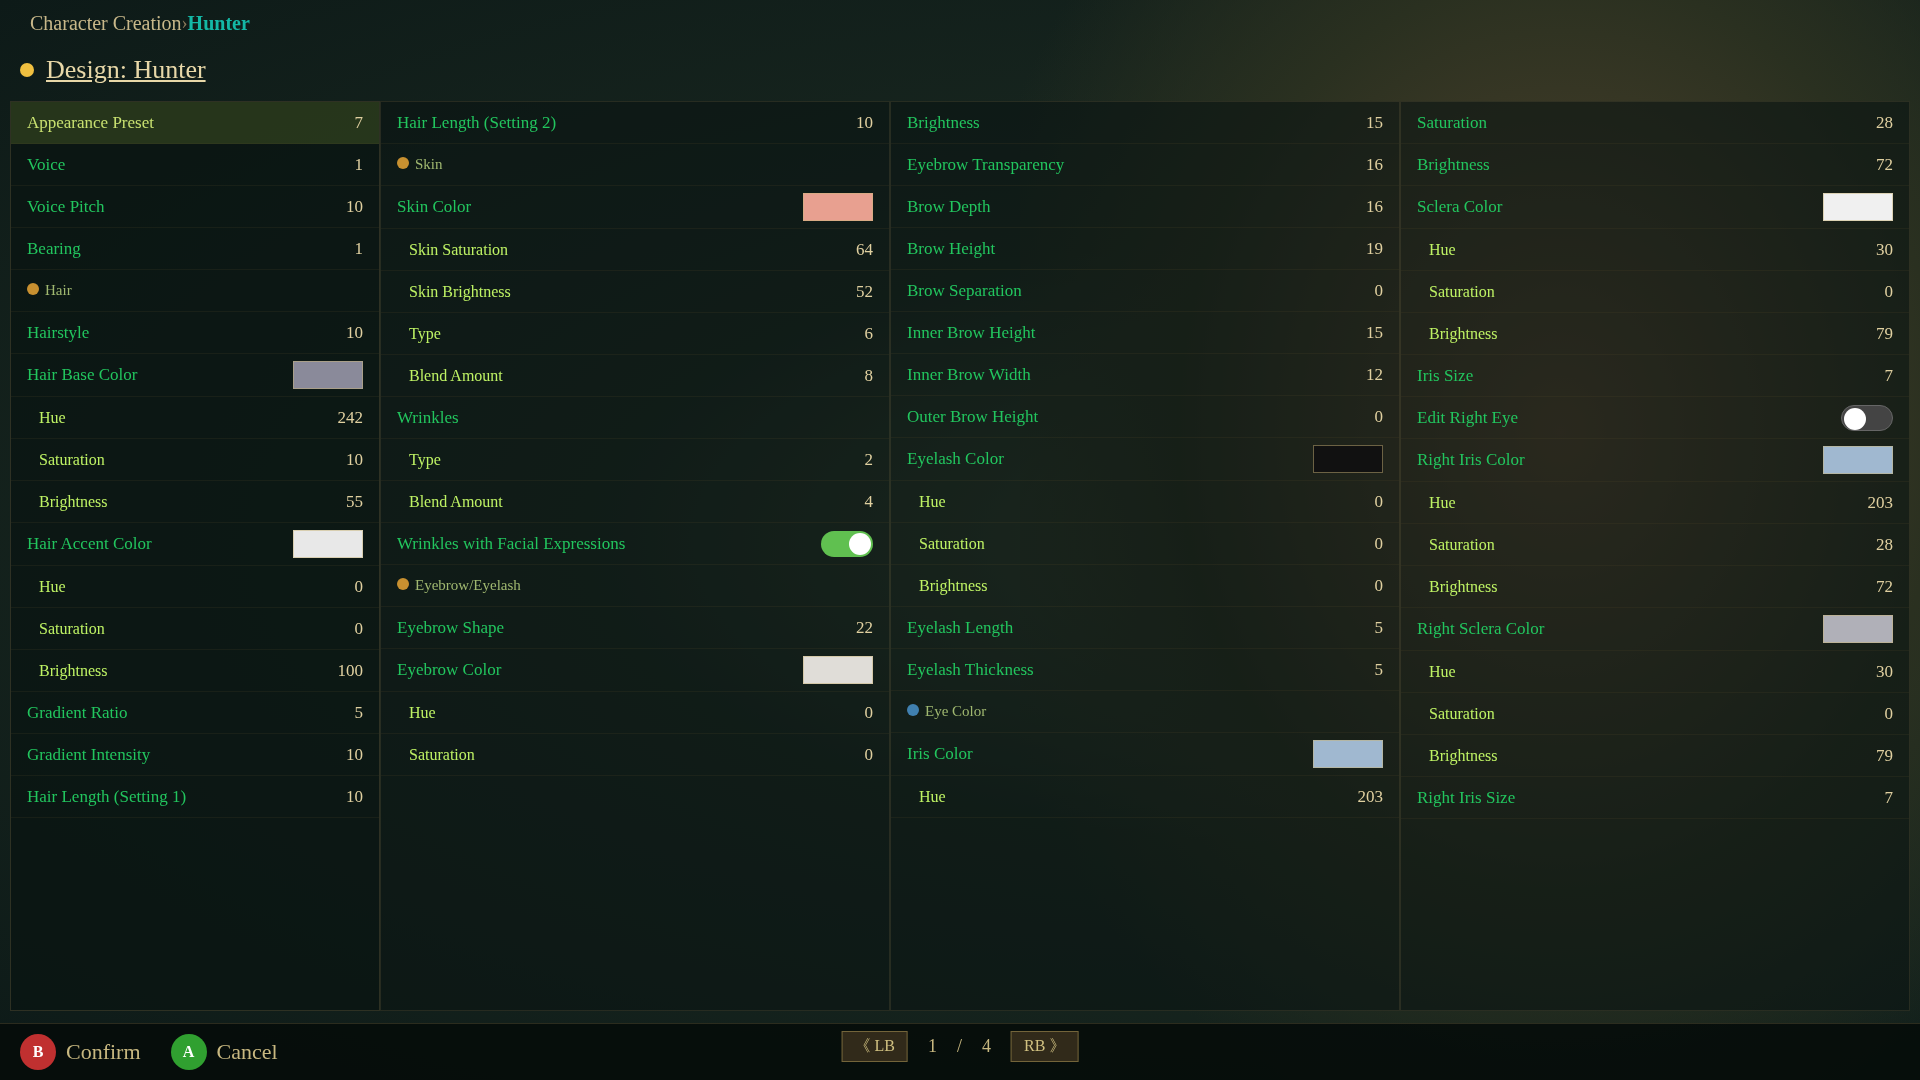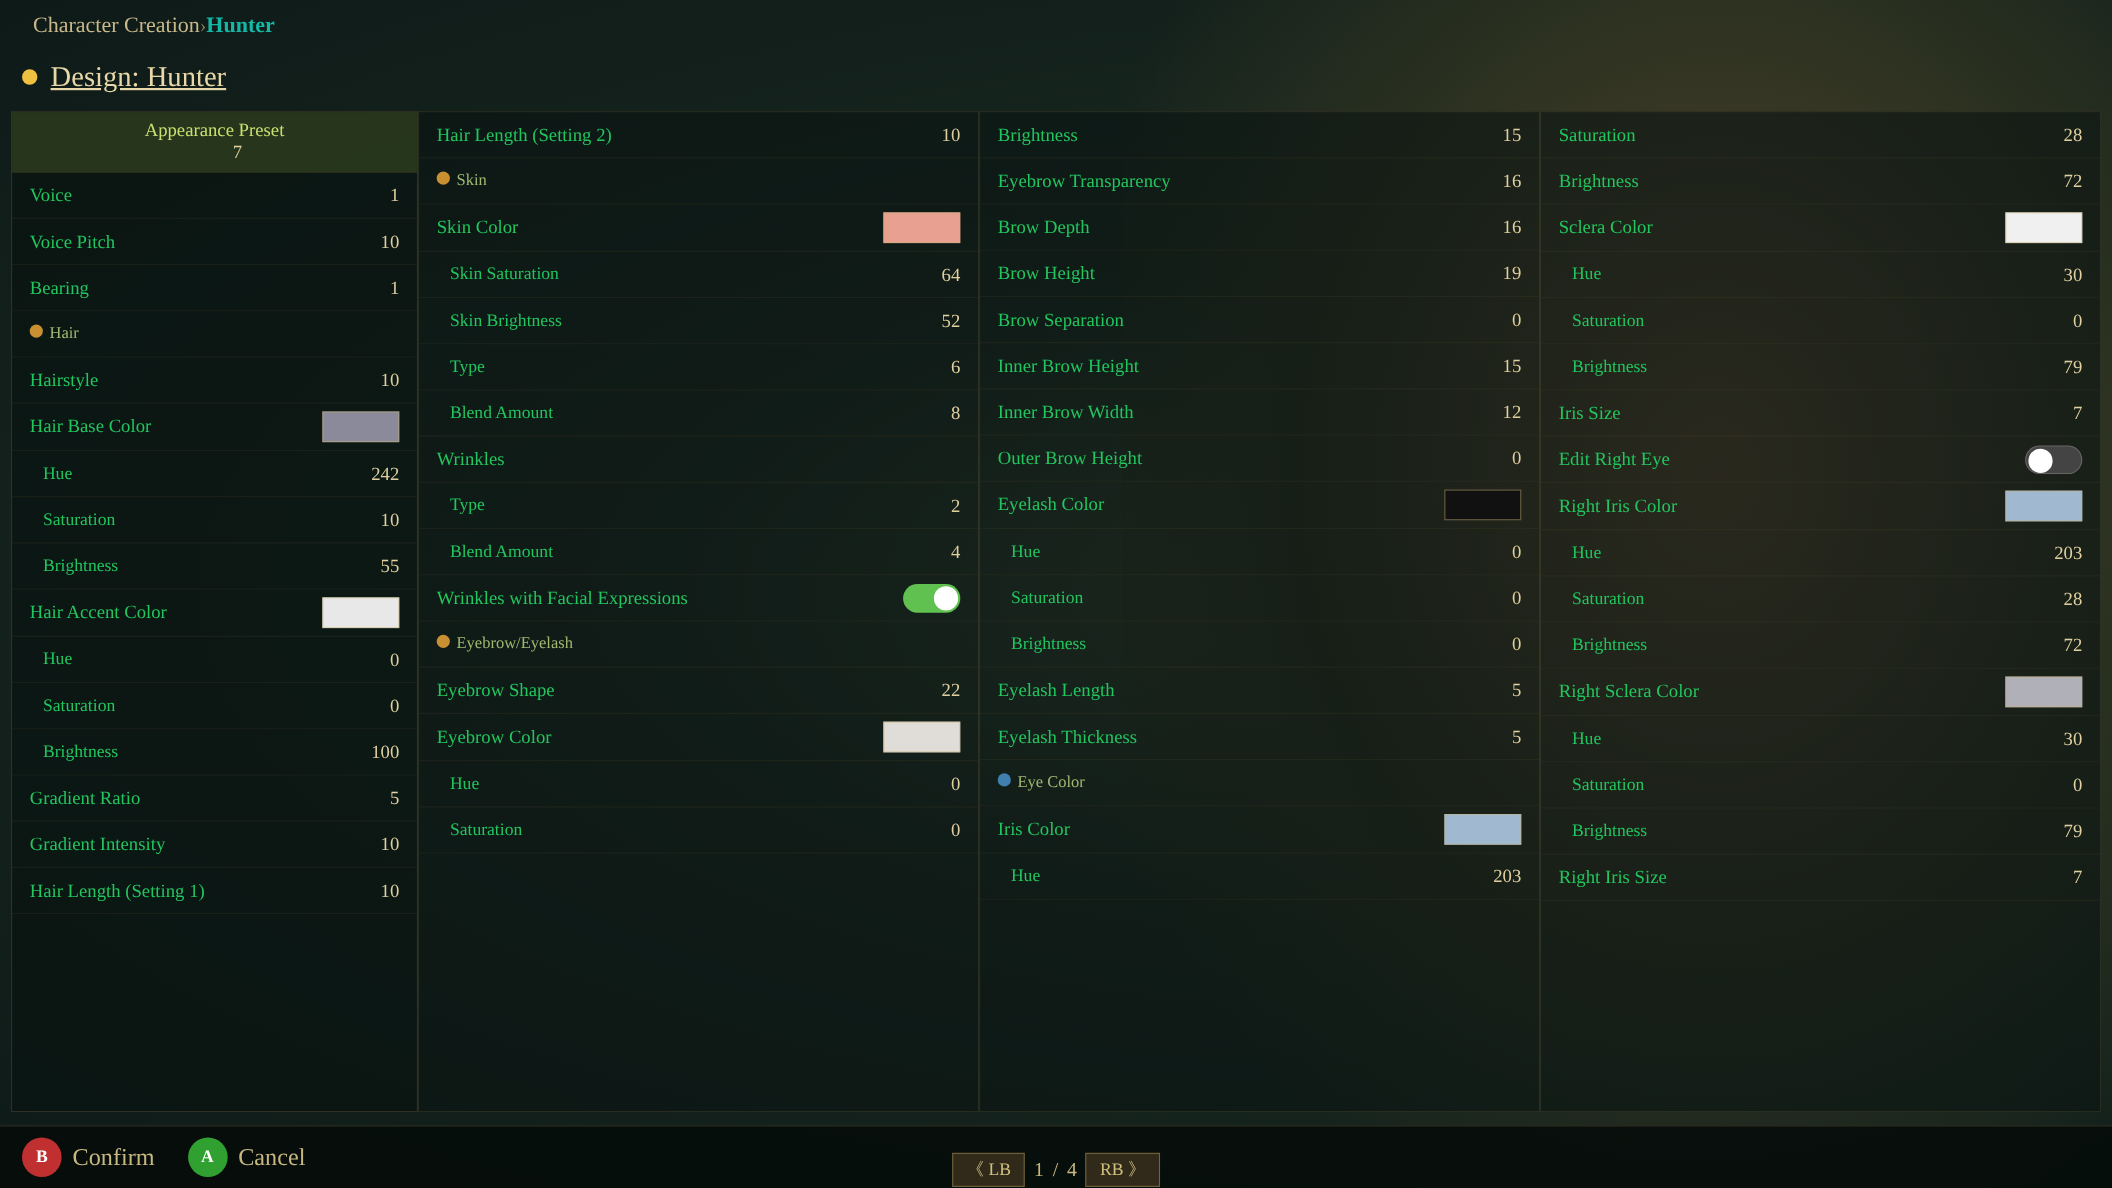--- a/index.html
+++ b/index.html
@@ -140,38 +140,37 @@
     .color-swatch.light-blue { background: #a0b8d0; }
     .color-swatch.gray-sclera { background: #b0b0b8; }
     .color-swatch.eyebrow-white { background: #e0ddd8; }
 
     .indent {
       padding-left: 28px;
     }
 
     .indent-label {
       font-size: 16px;
-      color: #22c55e;
+      color: #bef264;
     }
 
     .section-dot {
       display: inline-block;
       width: 12px;
       height: 12px;
       border-radius: 50%;
       margin-right: 6px;
       background: #8a7040;
     }
 
     .section-dot.gold { background: #c89030; }
     .section-dot.blue { background: #4080b0; }
 
     .selected-row {
       background: rgba(150, 180, 60, 0.2);
-      flex-direction: column;
     }
 
     .selected-row .row-label {
       color: #c8e070;
     }
 
     
     .toggle {
       width: 52px;
       height: 26px;
@@ -199,26 +198,26 @@
       display: flex;
       align-items: center;
       padding: 10px 20px;
       background: rgba(5, 12, 10, 0.9);
       border-top: 1px solid rgba(100, 90, 60, 0.4);
       gap: 30px;
     }
 
     .page-indicator {
       position: absolute;
-      bottom: 1px;
+      bottom: 18px;
       left: 50%;
       transform: translateX(-50%);
       display: flex;
       align-items: center;
-      gap: 8px;
+      gap: 20px;
       font-size: 18px;
       color: #c8b880;
     }
 
     .lb-btn, .rb-btn {
       background: rgba(60, 50, 30, 0.8);
       border: 1px solid rgba(160, 140, 80, 0.6);
       color: #d0c080;
       padding: 4px 12px;
       font-size: 16px;

